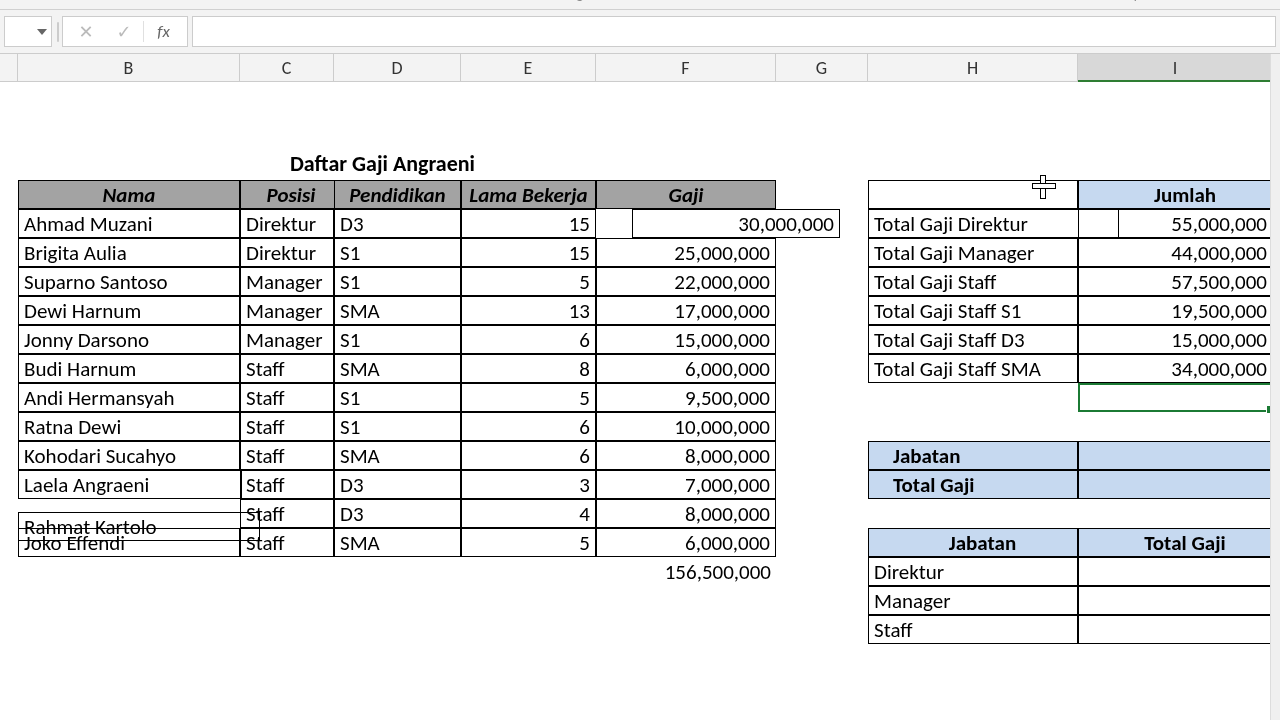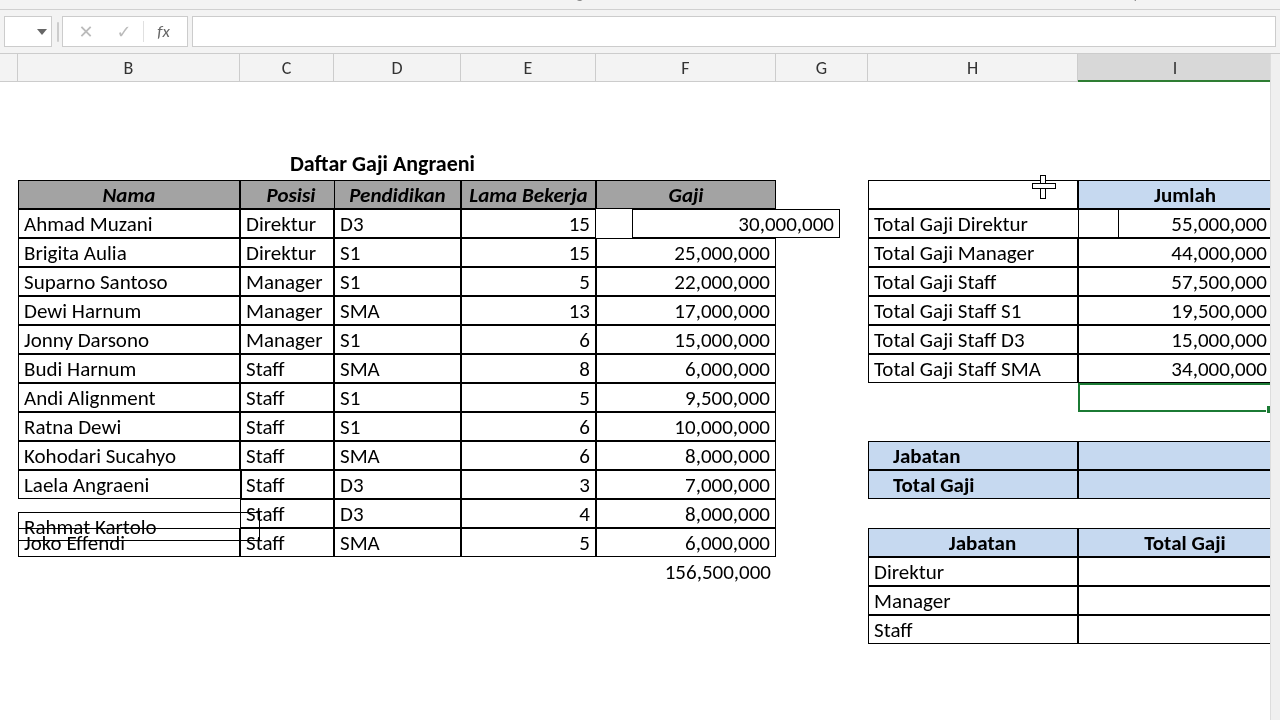--- a/index.html
+++ b/index.html
@@ -268,21 +268,21 @@
     <div class="cell tbl-border" style="left:334px; top:243px; width:127px">S1</div>
     <div class="cell tbl-border right" style="left:461px; top:243px; width:135px">6</div>
     <div class="cell tbl-border right" style="left:596px; top:243px; width:180px">15,000,000</div>
 
     <div class="cell tbl-border" style="left:18px; top:272px; width:222px">Budi Harnum</div>
     <div class="cell tbl-border" style="left:240px; top:272px; width:94px">Staff</div>
     <div class="cell tbl-border" style="left:334px; top:272px; width:127px">SMA</div>
     <div class="cell tbl-border right" style="left:461px; top:272px; width:135px">8</div>
     <div class="cell tbl-border right" style="left:596px; top:272px; width:180px">6,000,000</div>
 
-    <div class="cell tbl-border" style="left:18px; top:301px; width:222px">Andi Alignment</div>
+    <div class="cell tbl-border" style="left:18px; top:301px; width:222px">Andi Hermansyah</div>
     <div class="cell tbl-border" style="left:240px; top:301px; width:94px">Staff</div>
     <div class="cell tbl-border" style="left:334px; top:301px; width:127px">S1</div>
     <div class="cell tbl-border right" style="left:461px; top:301px; width:135px">5</div>
     <div class="cell tbl-border right" style="left:596px; top:301px; width:180px">9,500,000</div>
 
     <div class="cell tbl-border" style="left:18px; top:330px; width:222px">Ratna Dewi</div>
     <div class="cell tbl-border" style="left:240px; top:330px; width:94px">Staff</div>
     <div class="cell tbl-border" style="left:334px; top:330px; width:127px">S1</div>
     <div class="cell tbl-border right" style="left:461px; top:330px; width:135px">6</div>
     <div class="cell tbl-border right" style="left:596px; top:330px; width:180px">10,000,000</div>

